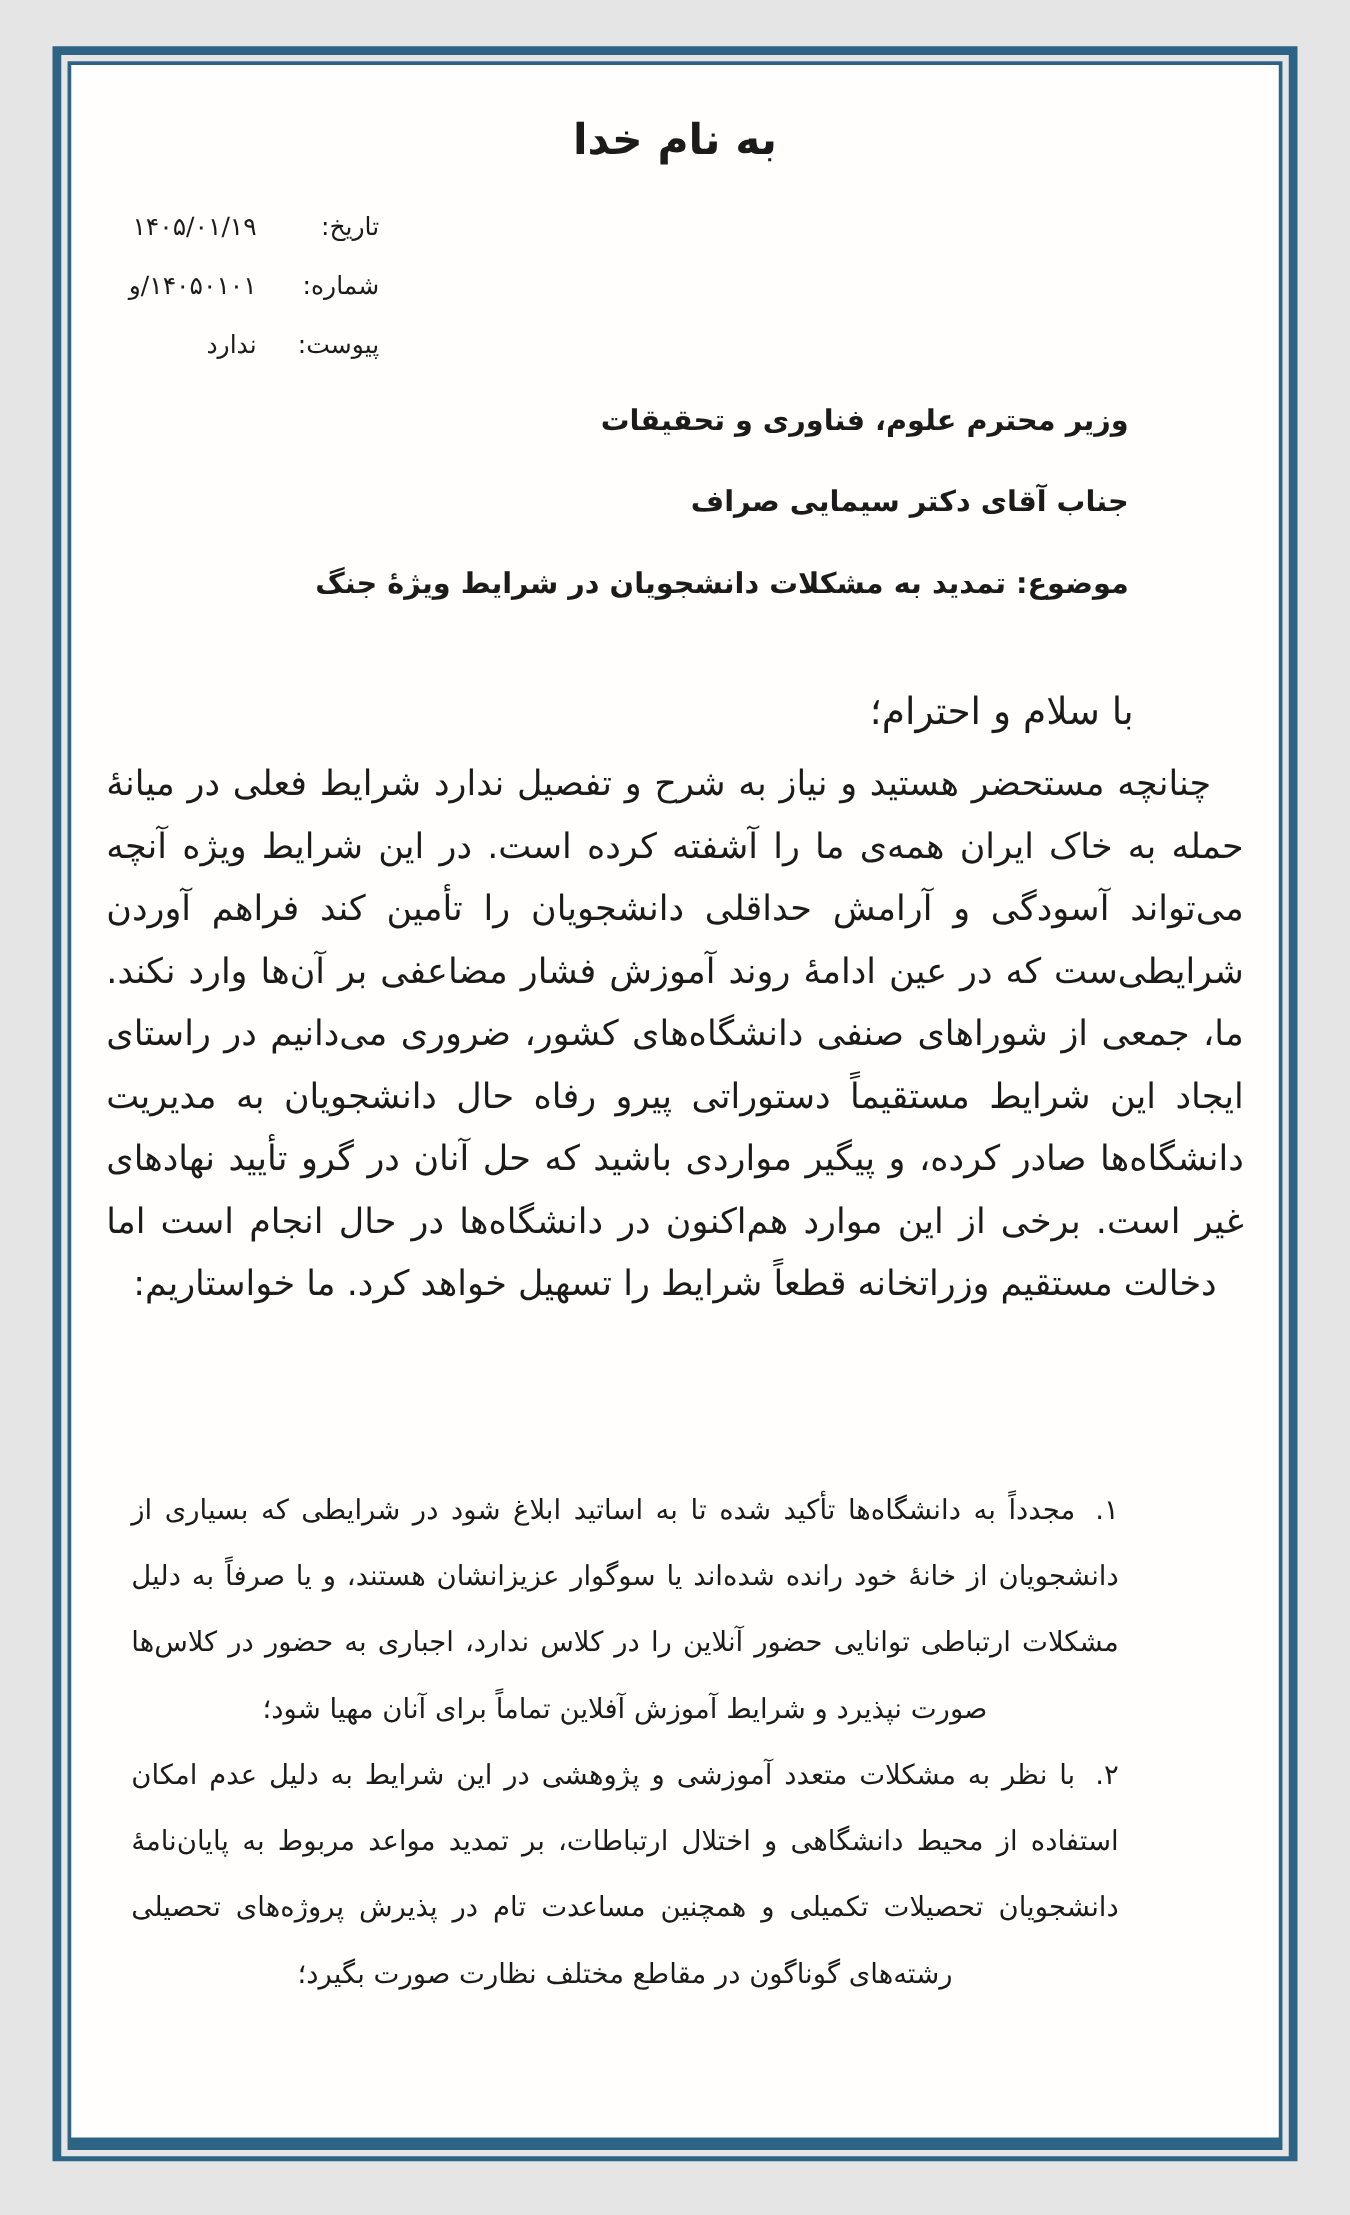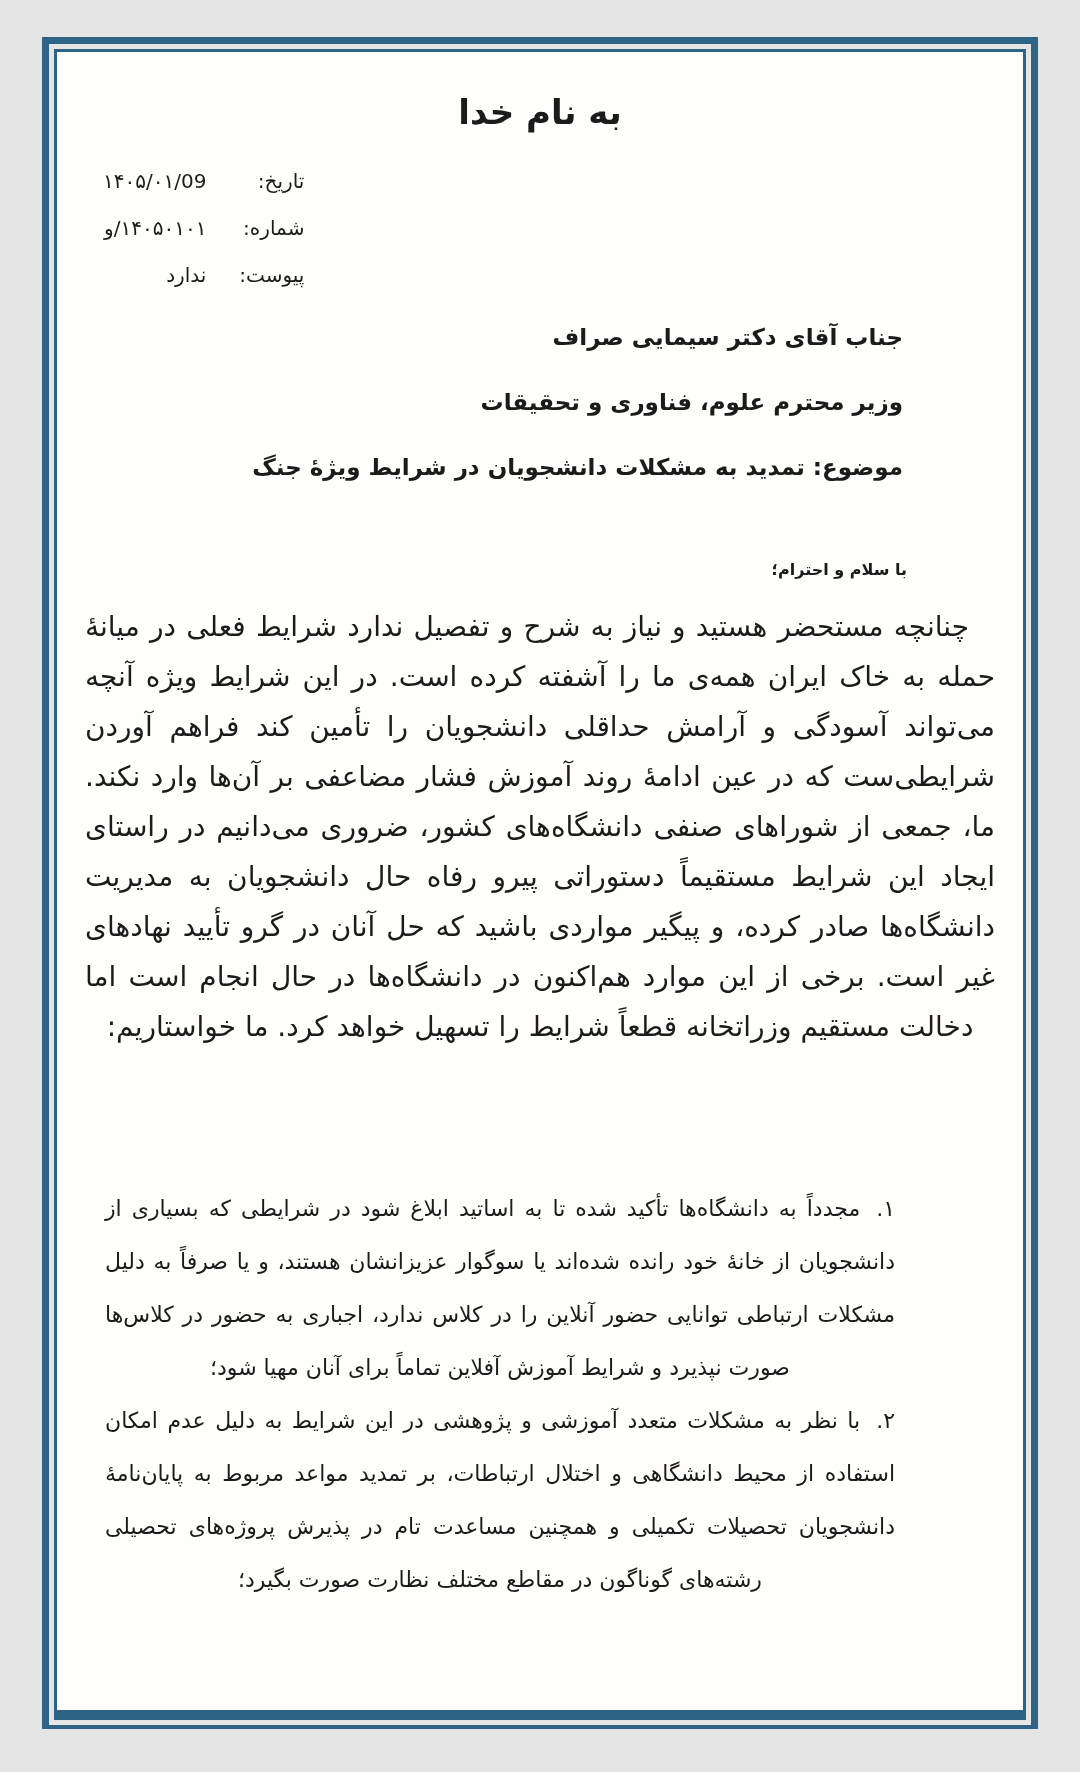--- a/index.html
+++ b/index.html
@@ -64,22 +64,22 @@
     font-size: 23px;
     font-weight: bold;
   }
   .recipient p {
     margin: 0;
     line-height: 65px;
   }
   .salutation {
     margin: 45px 0 0 0;
     padding-right: 88px;
-    font-size: 16px;
-    font-weight: bold;
+    font-size: 30px;
+    font-weight: normal;
     line-height: 50px;
   }
   .body-paragraph {
     margin: 7px 0 0 0;
     font-size: 28px;
     line-height: 50px;
     text-align: justify;
     text-align-last: center;
     text-indent: 26px;
   }
@@ -106,35 +106,35 @@
 
   <div class="frame-outer">
     <div class="frame-inner">
       <div class="content">
 
         <h1 class="title">به نام خدا</h1>
 
         <div class="meta">
           <div class="meta-row">
             <span class="meta-label">تاریخ:</span>
-            <span class="meta-value">۱۴۰۵/۰۱/09</span>
+            <span class="meta-value">۱۴۰۵/۰۱/۱۹</span>
           </div>
           <div class="meta-row">
             <span class="meta-label">شماره:</span>
             <span class="meta-value">۱۴۰۵۰۱۰۱/و</span>
           </div>
           <div class="meta-row">
             <span class="meta-label">پیوست:</span>
             <span class="meta-value">ندارد</span>
           </div>
         </div>
 
         <div class="recipient">
+          <p>وزیر محترم علوم، فناوری و تحقیقات</p>
           <p>جناب آقای دکتر سیمایی صراف</p>
-          <p>وزیر محترم علوم، فناوری و تحقیقات</p>
           <p>موضوع: تمدید به مشکلات دانشجویان در شرایط ویژهٔ جنگ</p>
         </div>
 
         <p class="salutation">با سلام و احترام؛</p>
 
         <p class="body-paragraph">چنانچه مستحضر هستید و نیاز به شرح و تفصیل ندارد شرایط فعلی در میانهٔ حمله به خاک ایران همه‌ی ما را آشفته کرده است. در این شرایط ویژه آنچه می‌تواند آسودگی و آرامش حداقلی دانشجویان را تأمین کند فراهم آوردن شرایطی‌ست که در عین ادامهٔ روند آموزش فشار مضاعفی بر آن‌ها وارد نکند. ما، جمعی از شوراهای صنفی دانشگاه‌های کشور، ضروری می‌دانیم در راستای ایجاد این شرایط مستقیماً دستوراتی پیرو رفاه حال دانشجویان به مدیریت دانشگاه‌ها صادر کرده، و پیگیر مواردی باشید که حل آنان در گرو تأیید نهادهای غیر است. برخی از این موارد هم‌اکنون در دانشگاه‌ها در حال انجام است اما دخالت مستقیم وزراتخانه قطعاً شرایط را تسهیل خواهد کرد. ما خواستاریم:</p>
 
         <div class="items">
           <div class="item">
             <p>

